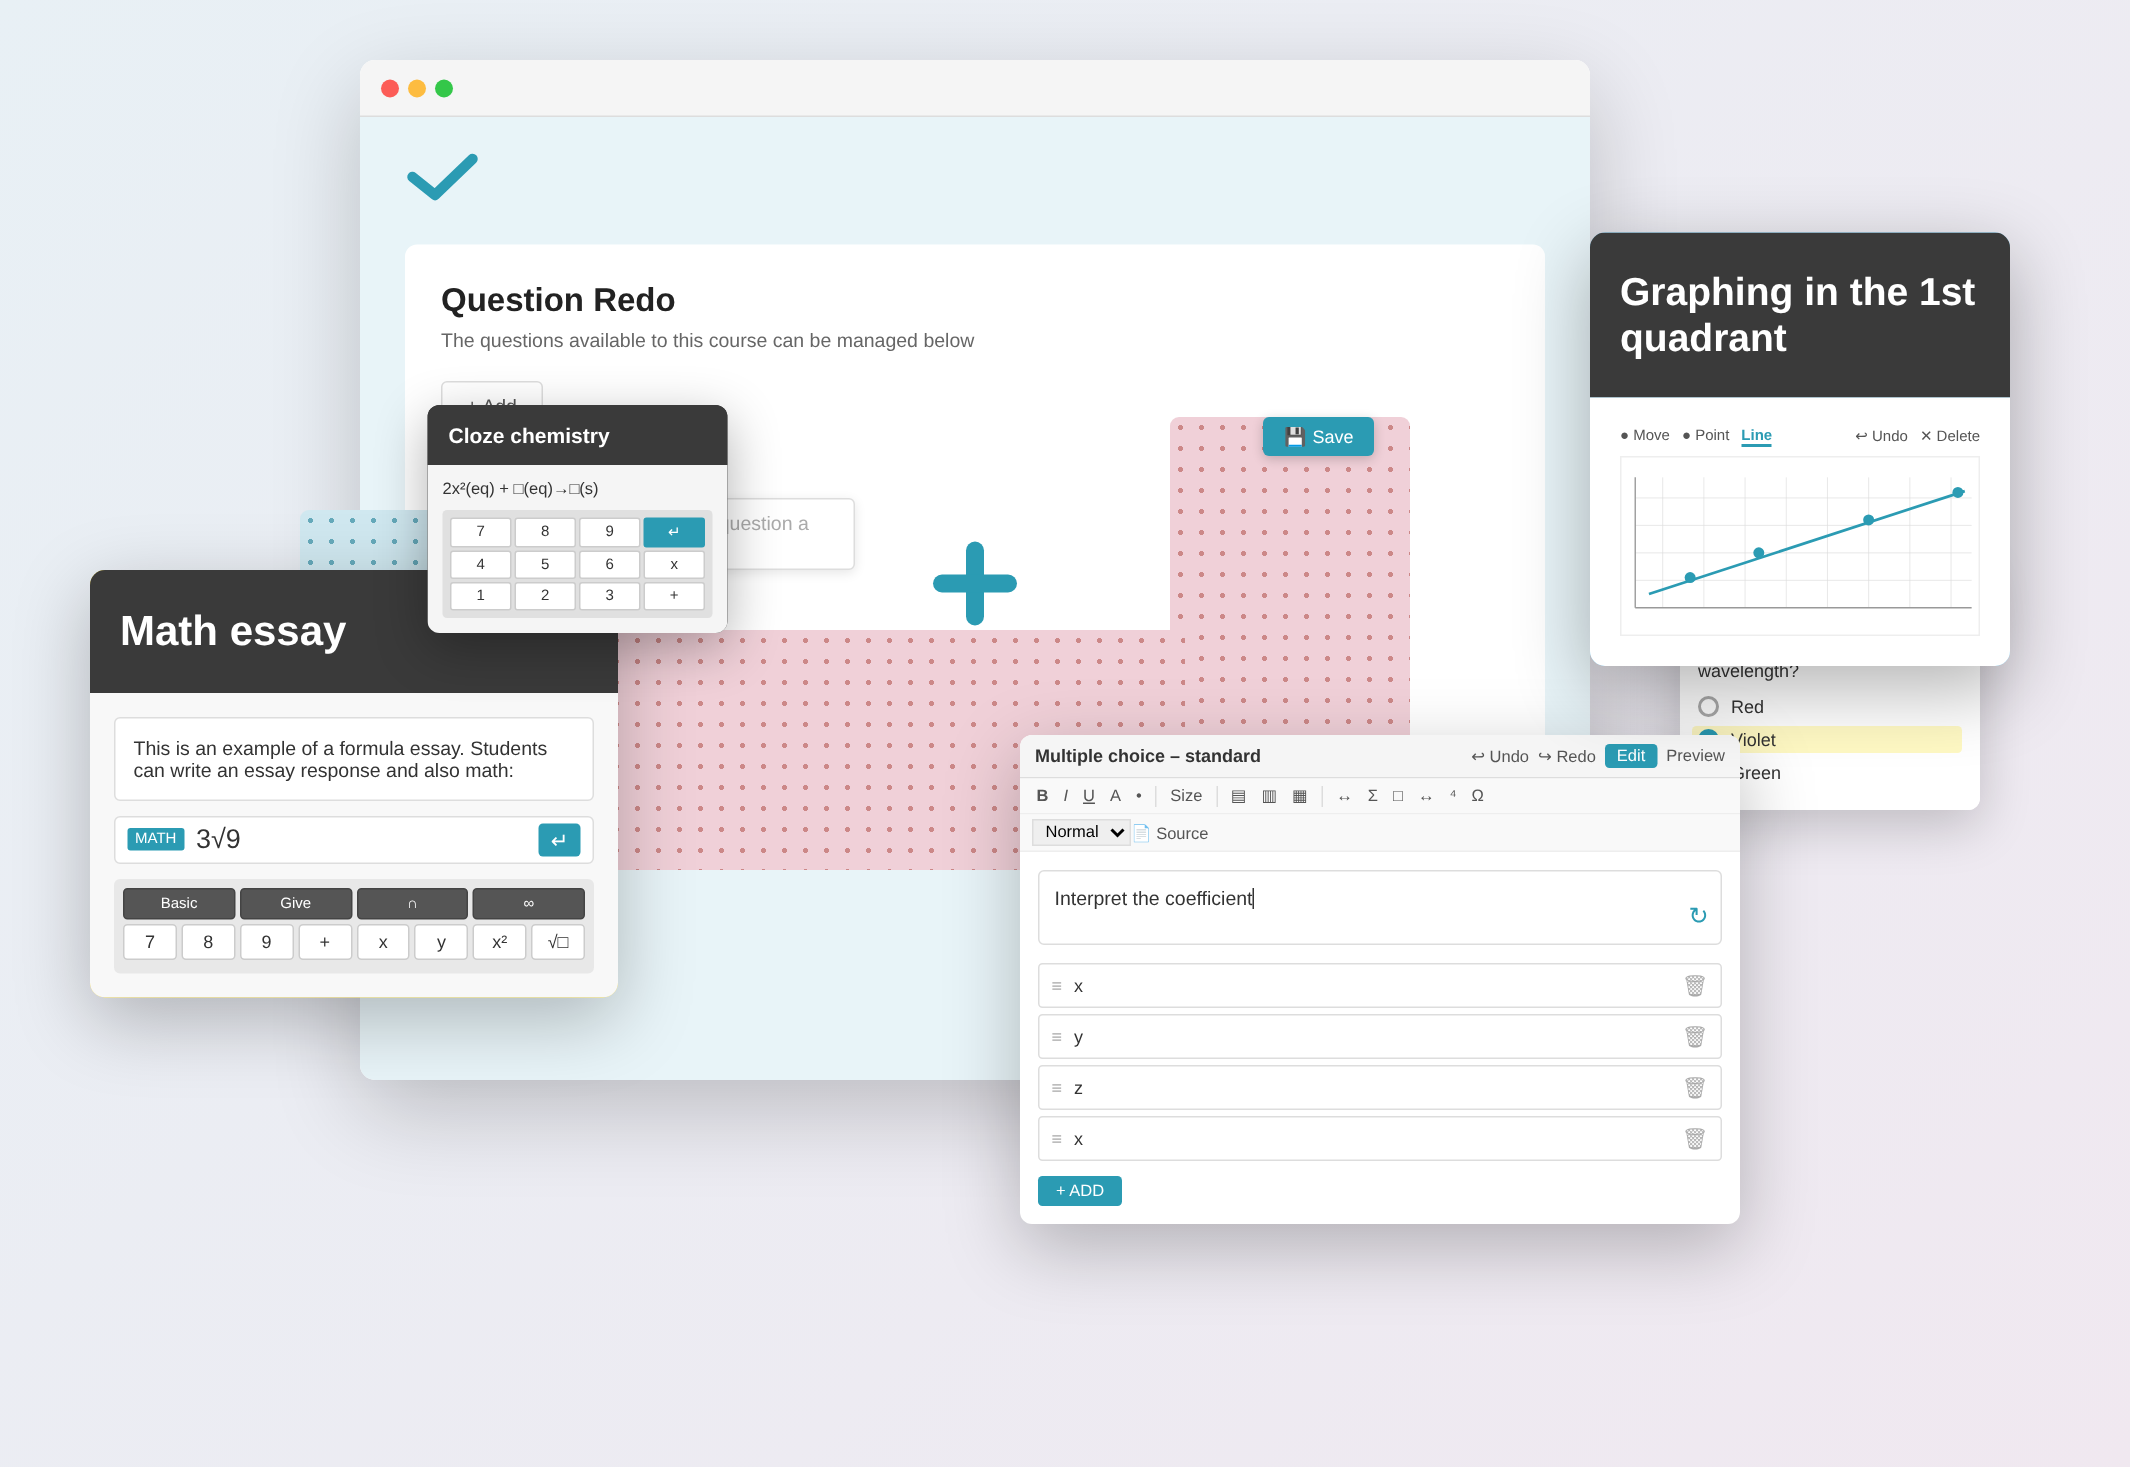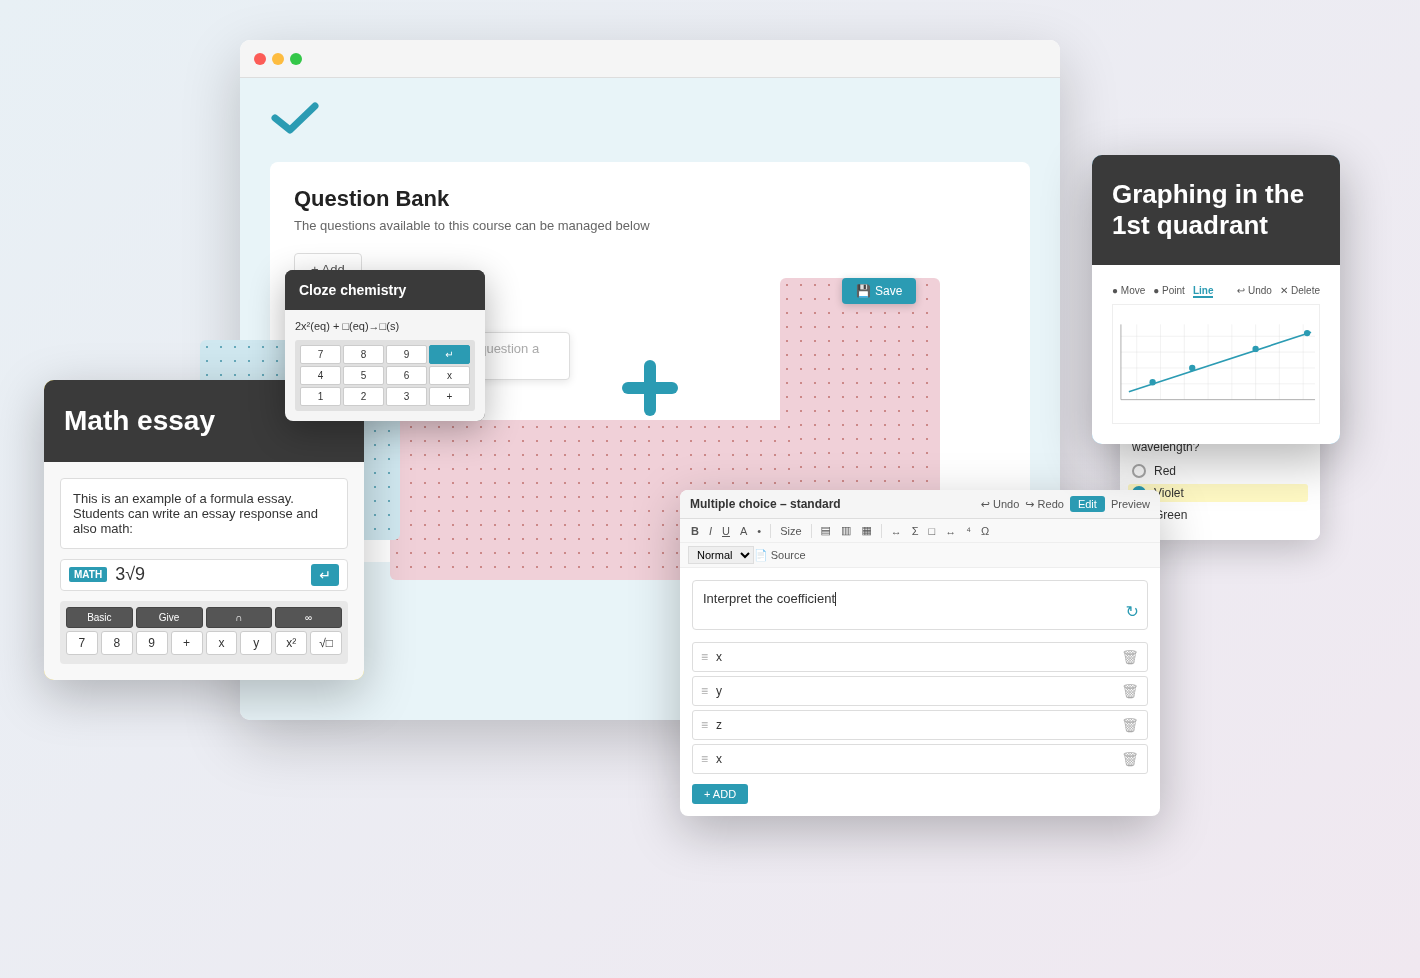--- a/index.html
+++ b/index.html
@@ -97,22 +97,22 @@
     }
     .add-new-label {
       font-size: 14px;
       color: #555;
     }
 
     
     .math-essay-card {
       position: absolute;
       top: 380px;
-      left: 44px;
-      width: 320px;
+      left: 60px;
+      width: 352px;
       background: #fde047;
       border-radius: 10px;
       box-shadow: 0 15px 50px rgba(0,0,0,0.25);
       overflow: hidden;
       z-index: 30;
     }
     .math-essay-header {
       background: #3a3a3a;
       padding: 24px 20px;
     }
@@ -141,21 +141,21 @@
       background: #fff;
       border: 1px solid #ddd;
       border-radius: 4px;
       padding: 4px 8px;
       margin-bottom: 10px;
     }
     .math-label {
       background: #2b9bb3;
       color: #fff;
       font-size: 10px;
-      font-weight: 700;
+      font-weight: 400;
       padding: 2px 5px;
       border-radius: 2px;
       margin-right: 8px;
     }
     .math-formula {
       font-size: 18px;
       flex: 1;
       color: #333;
     }
     .math-enter-btn {
@@ -265,21 +265,21 @@
       width: 160px;
       z-index: 20;
       box-shadow: 0 2px 8px rgba(0,0,0,0.1);
     }
 
     
     .graphing-card {
       position: absolute;
       top: 155px;
       right: 80px;
-      width: 248px;
+      width: 280px;
       background: #7dd3fc;
       border-radius: 10px;
       box-shadow: 0 15px 50px rgba(0,0,0,0.3);
       overflow: hidden;
       z-index: 30;
     }
     .graphing-header {
       padding: 24px 20px;
       background: #3a3a3a;
     }
@@ -590,21 +590,21 @@
   </div>
   <div class="browser-content">
 
     <div class="app-logo">
       <svg viewBox="0 0 50 40" fill="none" xmlns="http://www.w3.org/2000/svg">
         <path d="M5 20 L20 32 L45 8" stroke="#2b9bb3" stroke-width="7" stroke-linecap="round" stroke-linejoin="round"></path>
       </svg>
     </div>
 
     <div class="question-bank-panel">
-      <div class="qb-title">Question Bank</div>
+      <div class="qb-title">Question Redo</div>
       <div class="qb-subtitle">The questions available to this course can be managed below</div>
       <div class="qb-add-btn">+ Add</div>
       <div class="qb-center">
 
         <svg class="plus-icon" viewBox="0 0 64 64" fill="none" xmlns="http://www.w3.org/2000/svg">
           <rect x="26" y="4" width="12" height="56" rx="6" fill="#2b9bb3"></rect>
           <rect x="4" y="26" width="56" height="12" rx="6" fill="#2b9bb3"></rect>
         </svg>
         <div class="add-new-label">Add new</div>
       </div>

